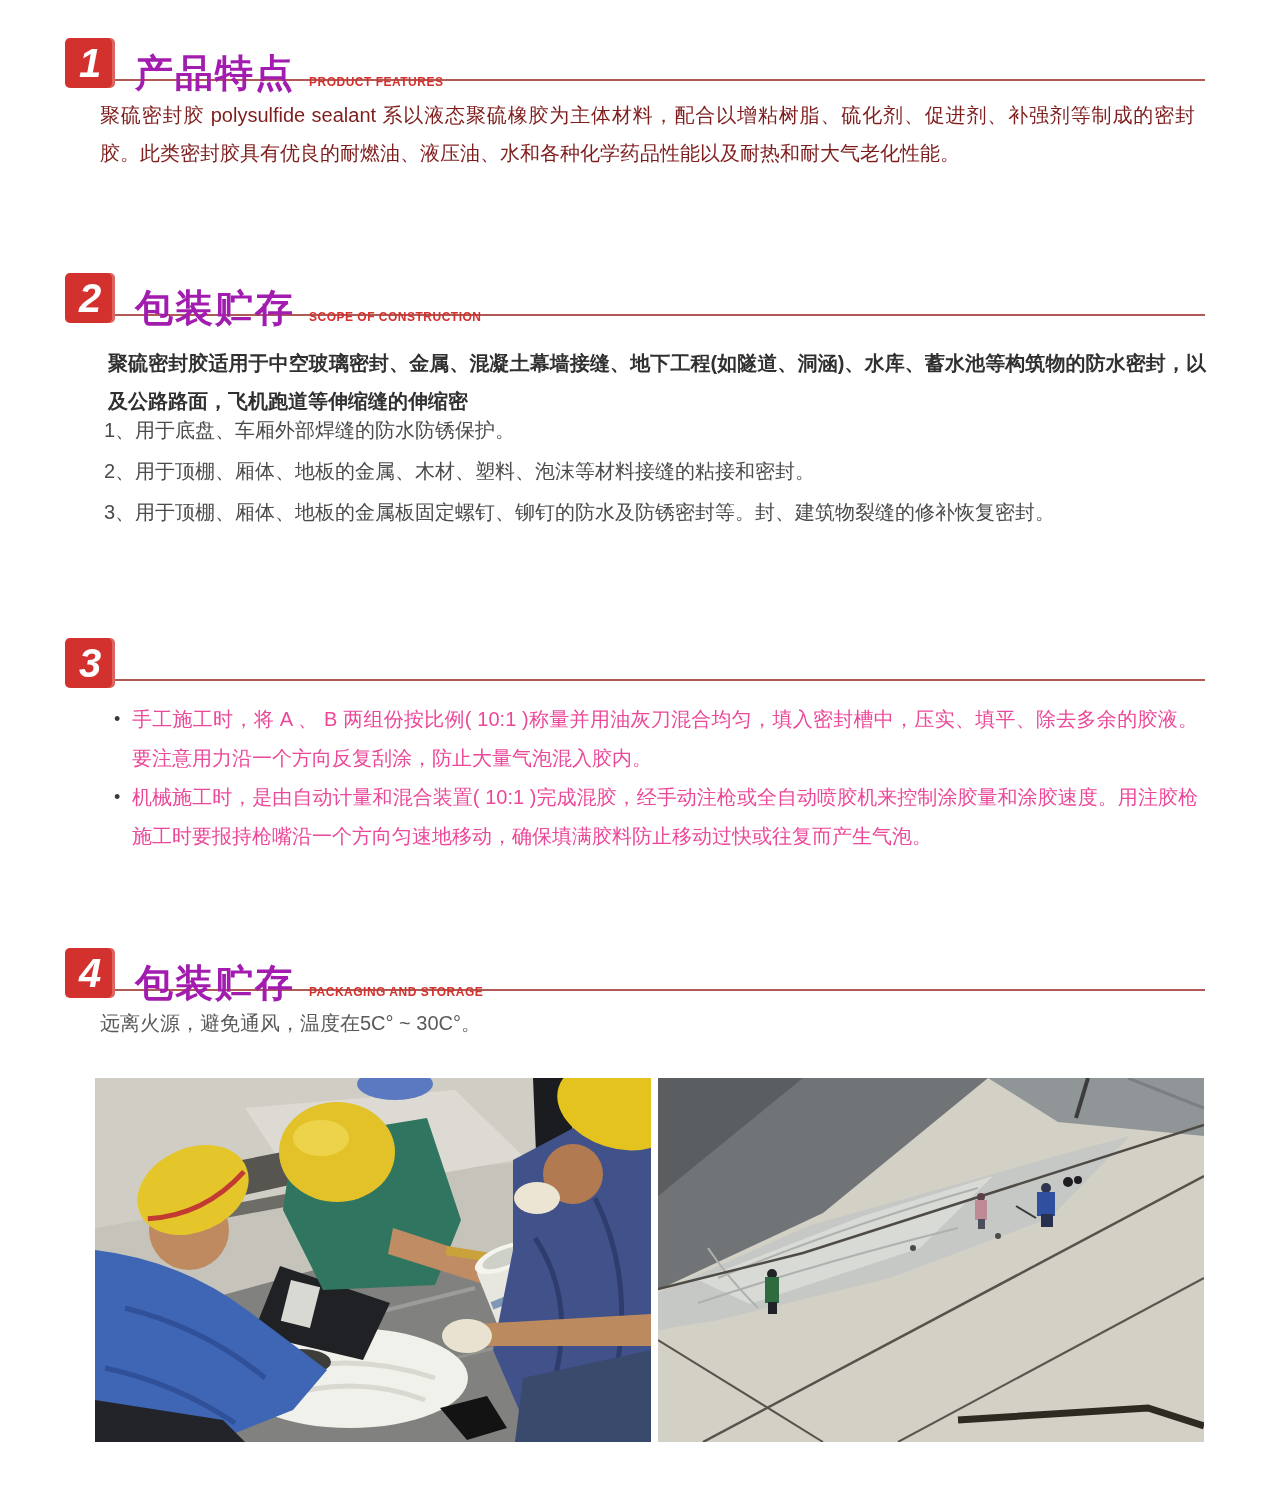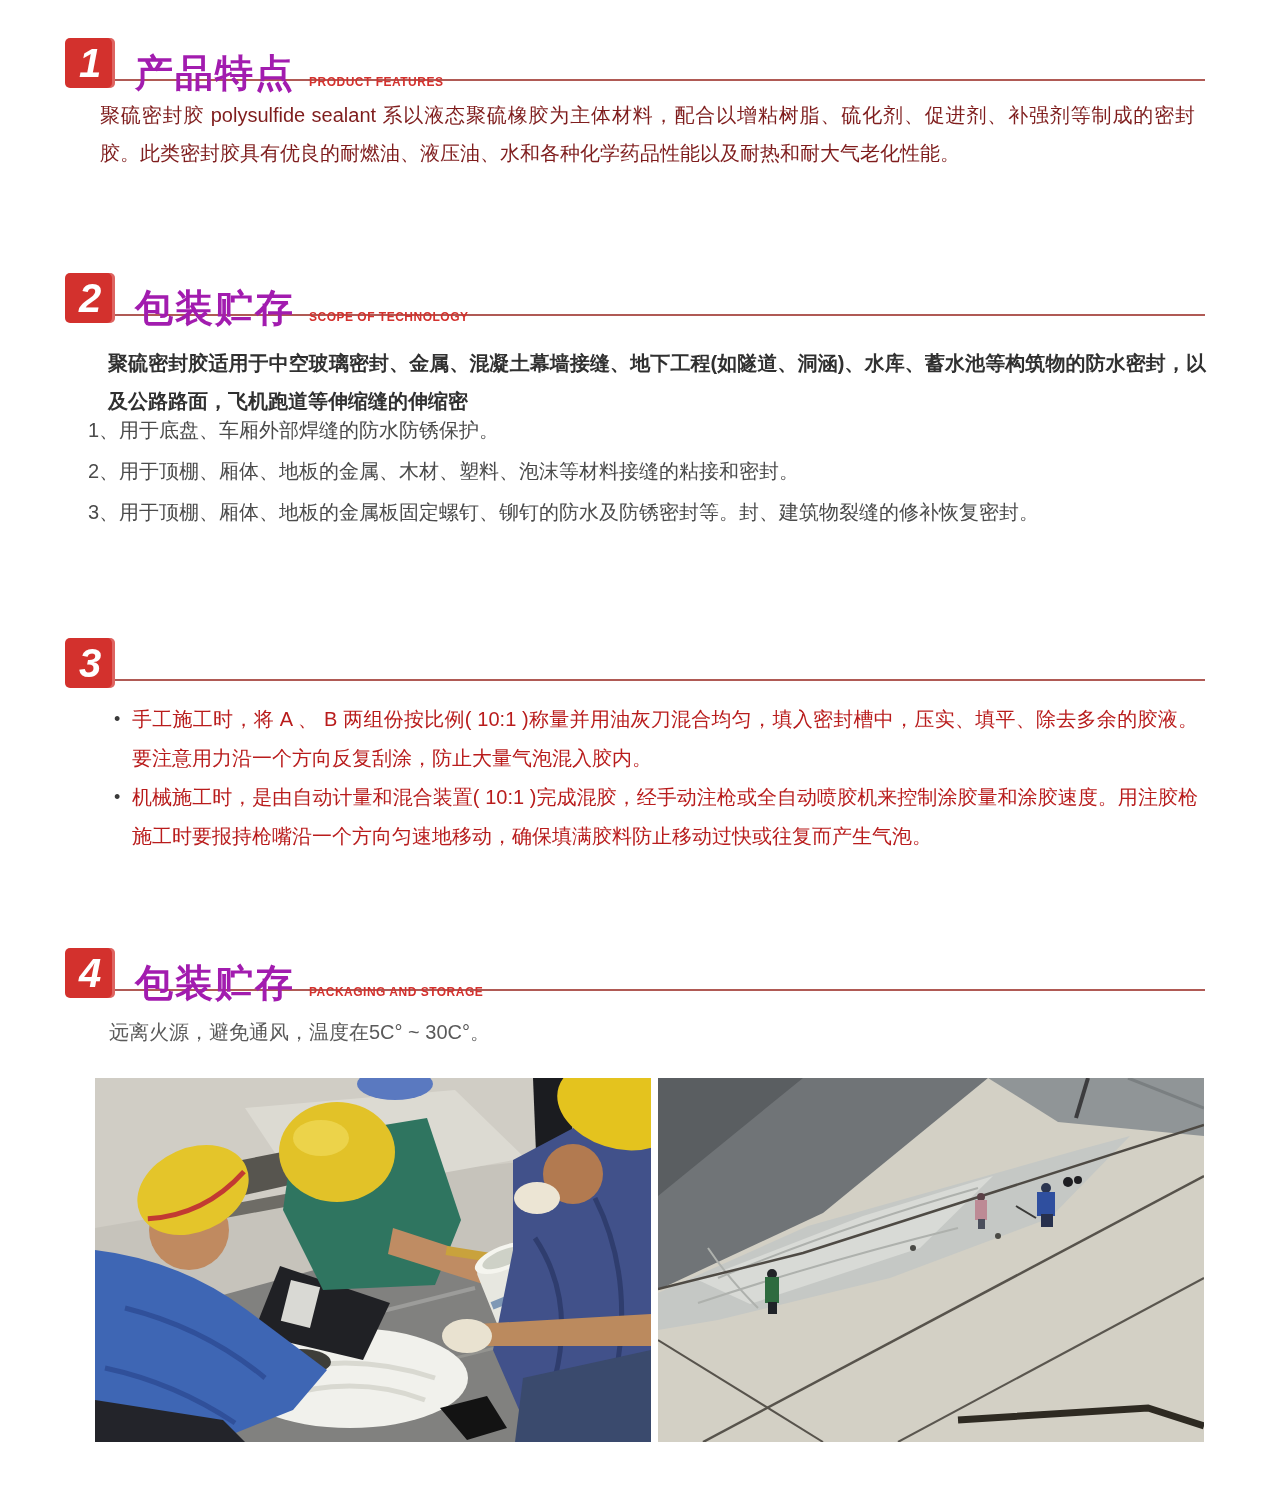--- a/index.html
+++ b/index.html
@@ -12,24 +12,24 @@
   .sec-badge{position:absolute;left:0;top:0;width:50px;height:50px;background:#d3312d;border-radius:5px;
              color:#ffffff;font-weight:bold;font-style:italic;font-size:40px;line-height:50px;
              text-align:center;box-shadow:inset -3px 0 0 rgba(255,255,255,.25);}
   .sec-titles{position:absolute;left:70px;bottom:-4px;display:flex;align-items:flex-end;gap:14px;white-space:nowrap;}
   .title-cn{color:#a21caf;font-size:38px;font-weight:bold;line-height:1;letter-spacing:2px;}
   .title-en{color:#d3312d;font-size:12px;font-weight:bold;line-height:1;padding-bottom:4px;letter-spacing:.5px;}
 
   
   .para{position:absolute;left:100px;width:1095px;font-size:20px;line-height:38px;color:#7f1d1d;text-align:justify;}
   .lead{position:absolute;left:100px;width:1098px;font-size:20px;line-height:38px;color:#303030;font-weight:bold;text-align:justify;}
-  .num-list{position:absolute;left:88px;width:1095px;margin:0;padding:0;list-style:none;}
+  .num-list{position:absolute;left:104px;width:1095px;margin:0;padding:0;list-style:none;}
   .num-list li{font-size:20px;line-height:28px;color:#4b4b4b;margin-bottom:13px;}
   .bullet-list{position:absolute;left:132px;width:1066px;margin:0;padding:0;list-style:none;}
-  .bullet-list li{position:relative;font-size:20px;line-height:39px;color:#b91c1c;text-align:justify;}
+  .bullet-list li{position:relative;font-size:20px;line-height:39px;color:#ec4899;text-align:justify;}
   .bullet-list li::before{content:"•";position:absolute;left:-18px;top:0;color:#3a3a3a;font-size:18px;}
   .note{position:absolute;left:100px;width:1095px;font-size:20px;line-height:30px;color:#5a5a5a;}
 
   
   .photos{position:absolute;left:95px;top:1078px;display:flex;gap:7px;}
   .photos svg{display:block;}
 </style>
 </head>
 <body>
 
@@ -43,21 +43,21 @@
       <span class="title-en">PRODUCT FEATURES</span>
     </div>
   </div>
   <p class="para" style="top:96px;margin:0;">聚硫密封胶 polysulfide sealant 系以液态聚硫橡胶为主体材料，配合以增粘树脂、硫化剂、促进剂、补强剂等制成的密封胶。此类密封胶具有优良的耐燃油、液压油、水和各种化学药品性能以及耐热和耐大气老化性能。</p>
 
   <div class="sec-header" style="top:273px;">
     <div class="sec-underline"></div>
     <div class="sec-badge">2</div>
     <div class="sec-titles">
       <span class="title-cn">包装贮存</span>
-      <span class="title-en">SCOPE OF TECHNOLOGY</span>
+      <span class="title-en">SCOPE OF CONSTRUCTION</span>
     </div>
   </div>
   <p class="lead" style="top:336px;margin:8px;">聚硫密封胶适用于中空玻璃密封、金属、混凝土幕墙接缝、地下工程(如隧道、洞涵)、水库、蓄水池等构筑物的防水密封，以及公路路面，飞机跑道等伸缩缝的伸缩密</p>
   <ul class="num-list" style="top:416px;">
     <li>1、用于底盘、车厢外部焊缝的防水防锈保护。</li>
     <li>2、用于顶棚、厢体、地板的金属、木材、塑料、泡沫等材料接缝的粘接和密封。</li>
     <li>3、用于顶棚、厢体、地板的金属板固定螺钉、铆钉的防水及防锈密封等。封、建筑物裂缝的修补恢复密封。</li>
   </ul>
 
   <div class="sec-header" style="top:638px;">
@@ -70,21 +70,21 @@
   </ul>
 
   <div class="sec-header" style="top:948px;">
     <div class="sec-underline"></div>
     <div class="sec-badge">4</div>
     <div class="sec-titles">
       <span class="title-cn">包装贮存</span>
       <span class="title-en">PACKAGING AND STORAGE</span>
     </div>
   </div>
-  <p class="note" style="top:1008px;margin:9px;">远离火源，避免通风，温度在5C° ~ 30C°。</p>
+  <p class="note" style="top:1008px;margin:0;">远离火源，避免通风，温度在5C° ~ 30C°。</p>
 
   <div class="photos">
 
     <svg viewBox="0 0 556 364" width="556" height="364" preserveAspectRatio="none">
       <rect width="556" height="364" fill="#c6c3bb"></rect>
       <polygon points="0,0 556,0 556,70 320,95 0,150" fill="#d0cdc5"></polygon>
       <polygon points="150,30 360,12 430,80 210,120" fill="#dcdad2"></polygon>
       <polygon points="55,100 320,48 332,76 70,135" fill="#57554f"></polygon>
       <polygon points="60,140 250,105 254,117 66,152" fill="#6e6c66"></polygon>
       <ellipse cx="300" cy="6" rx="38" ry="16" fill="#5a79c0"></ellipse>

